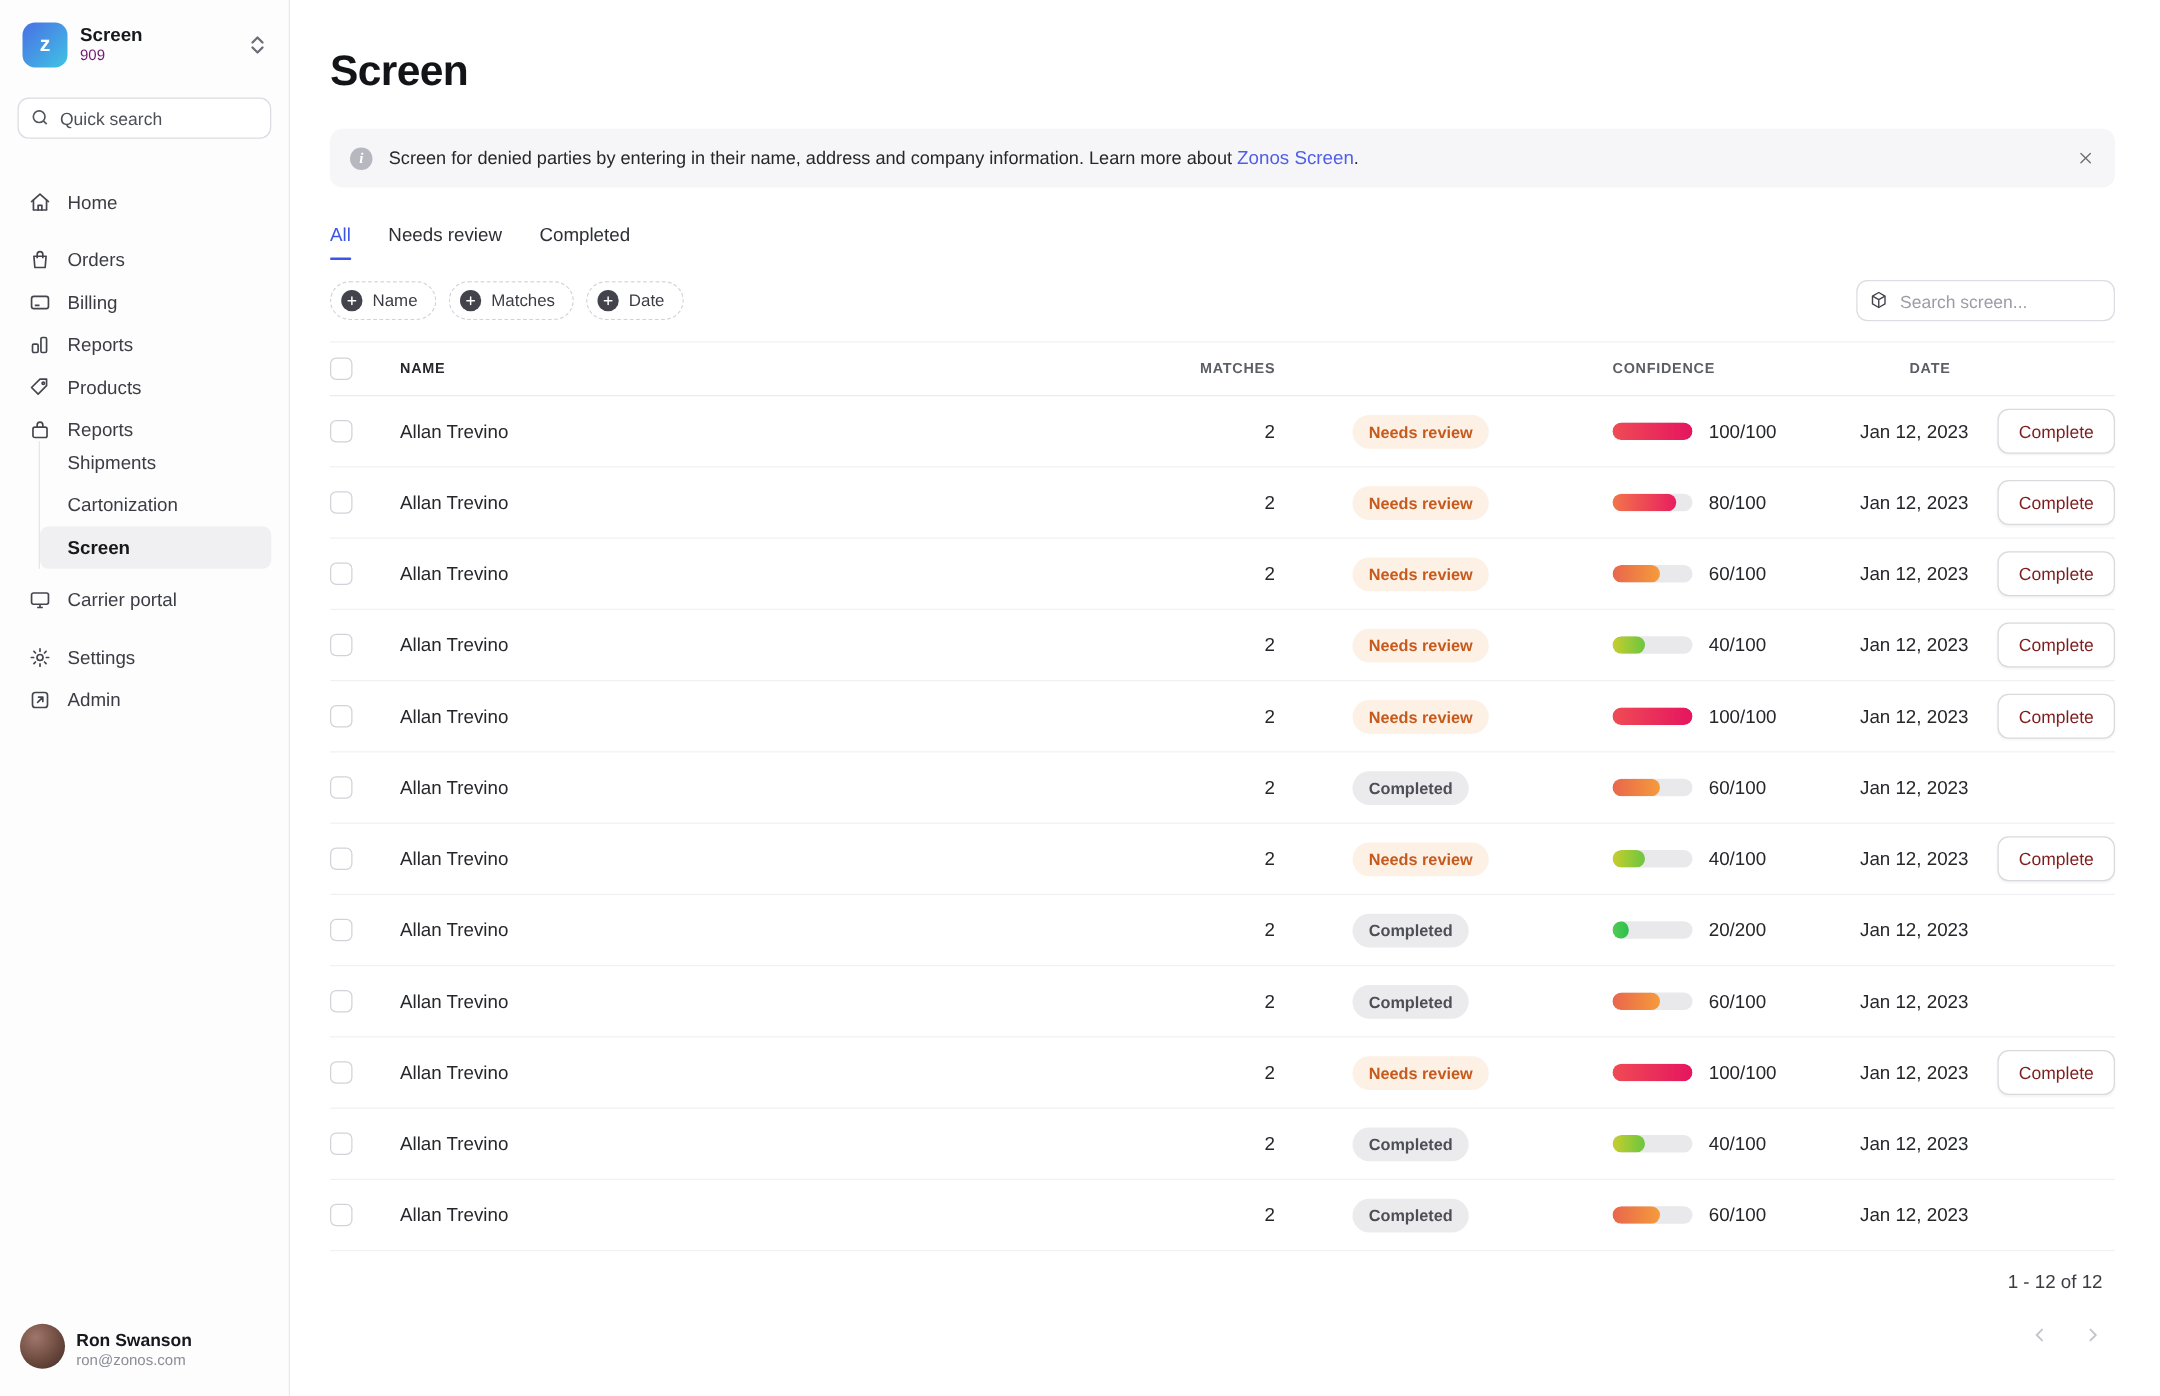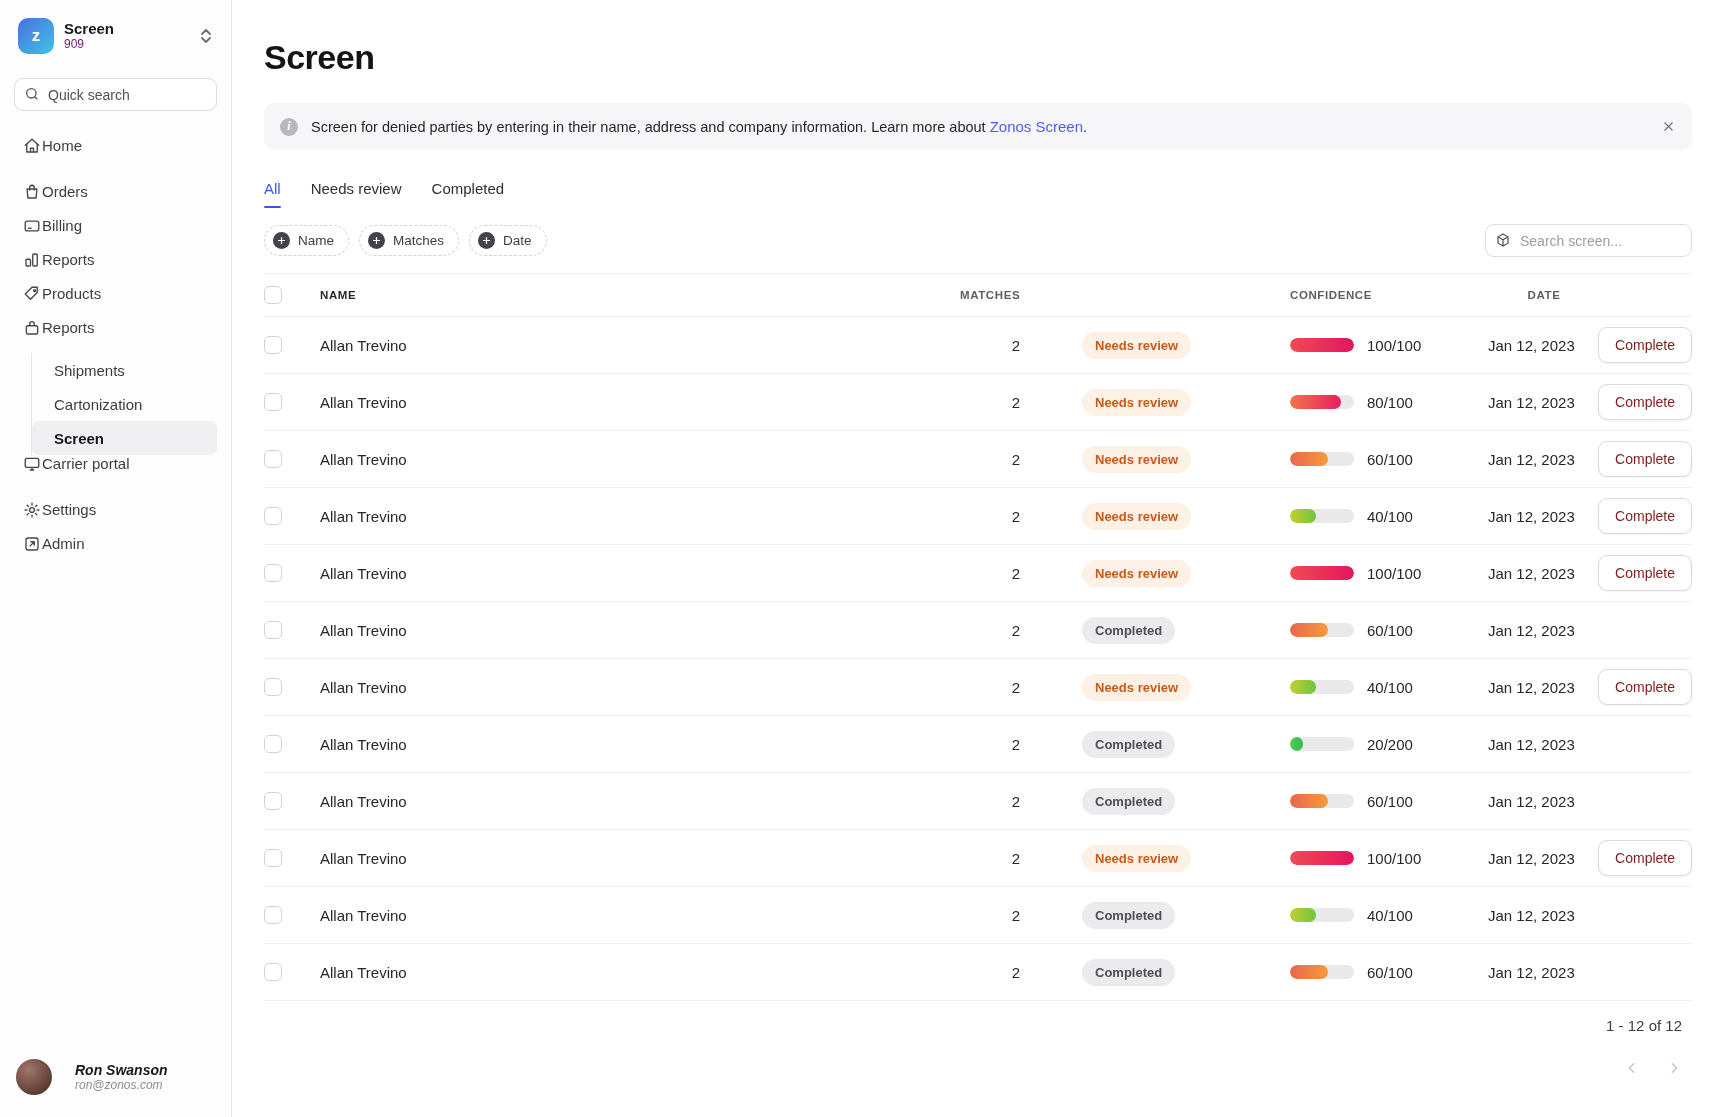--- a/index.html
+++ b/index.html
@@ -17,28 +17,28 @@
   .org-name { font-weight:700; font-size:15px; color:#17181c; }
   .org-id { font-size:12px; color:#701a75; }
   .updown { color:#6b6d76; }
   .quick-search { margin-top:22px; position:relative; }
   .quick-search .qs-icon { position:absolute; left:10px; top:8px; color:#55575f; }
   .quick-search input { width:100%; height:33px; border:1px solid #dcdce2; border-radius:9px;
     padding:0 10px 0 33px; font-size:14px; color:#2a2b30; background:#fff; outline:none;
     font-family:"Liberation Sans","DejaVu Sans",sans-serif; }
   .quick-search input::placeholder { color:#4d4f57; }
   .nav { margin-top:26px; font-size:15px; color:#3c3d44; }
-  .nav-item { display:flex; align-items:flex-start; height:34px; padding:0 8px; border-radius:7px; cursor:pointer; }
+  .nav-item { display:flex; align-items:flex-end; gap:12px; height:34px; padding:0 8px; border-radius:7px; cursor:pointer; }
   .nav-item .ic { width:20px; display:flex; justify-content:center; color:#45464d; }
   .nav-gap { height:12px; }
   .sub-group { margin-left:17px; border-left:1px solid #e5e5ea; padding-left:0; }
   .sub-item { display:flex; align-items:center; height:34px; padding:0 10px 0 22px; border-radius:7px; cursor:pointer; color:#3c3d44; }
   .sub-item.active { background:#f0f0f3; font-weight:700; color:#17181c; }
   .sidebar-spacer { flex:1; }
-  .user-row { display:flex; align-items:center; gap:23px; padding:4px 2px; cursor:pointer;font-style:italic; }
+  .user-row { display:flex; align-items:flex-end; gap:9px; padding:4px 2px; cursor:pointer; }
   .avatar { width:36px; height:36px; border-radius:50%;
     background:radial-gradient(circle at 35% 30%, #a0766a 0%, #6d4a3f 55%, #3f2b25 100%); }
   .user-name { font-weight:700; font-size:14px; color:#17181c; line-height:1.2; }
   .user-email { font-size:12px; color:#8b8d96; }
 
   
   .main { flex:1; padding:38px 36px 0 32px; position:relative; }
   .page-head { display:flex; align-items:center; justify-content:space-between; }
   .page-title { font-size:34px; font-weight:700; color:#131418; letter-spacing:-0.5px; }
   .head-actions { display:flex; align-items:center; gap:22px; }

